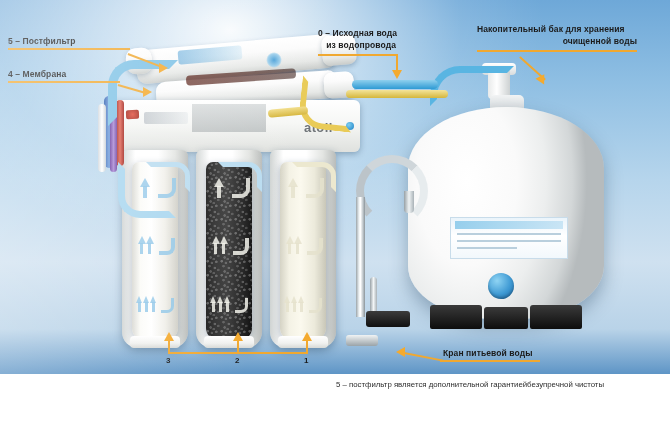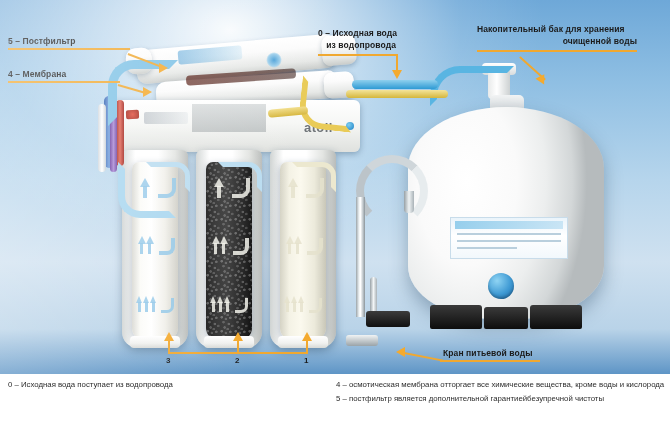--- a/index.html
+++ b/index.html
@@ -449,21 +449,19 @@
     <div class="arrow up" style="left:302px; top:332px;"></div>
     <span class="num" style="left:166px; top:356px;">3</span>
     <span class="num" style="left:235px; top:356px;">2</span>
     <span class="num" style="left:304px; top:356px;">1</span>
   </div>
 
   <div class="topline"></div>
 
   <div id="caption">
     <div class="cap-col l">
-      <div class="cap-line">0 – Исходная вода поступает из водопровода</div>
     </div>
     <div class="cap-col r">
-      <div class="cap-line">4 – осмотическая мембрана отторгает все химические вещества, кроме воды и кислорода</div>
       <div class="cap-line">5 – постфильтр является дополнительной гарантиейбезупречной чистоты</div>
     </div>
   </div>
 
 </div>
 
 </body></html>

